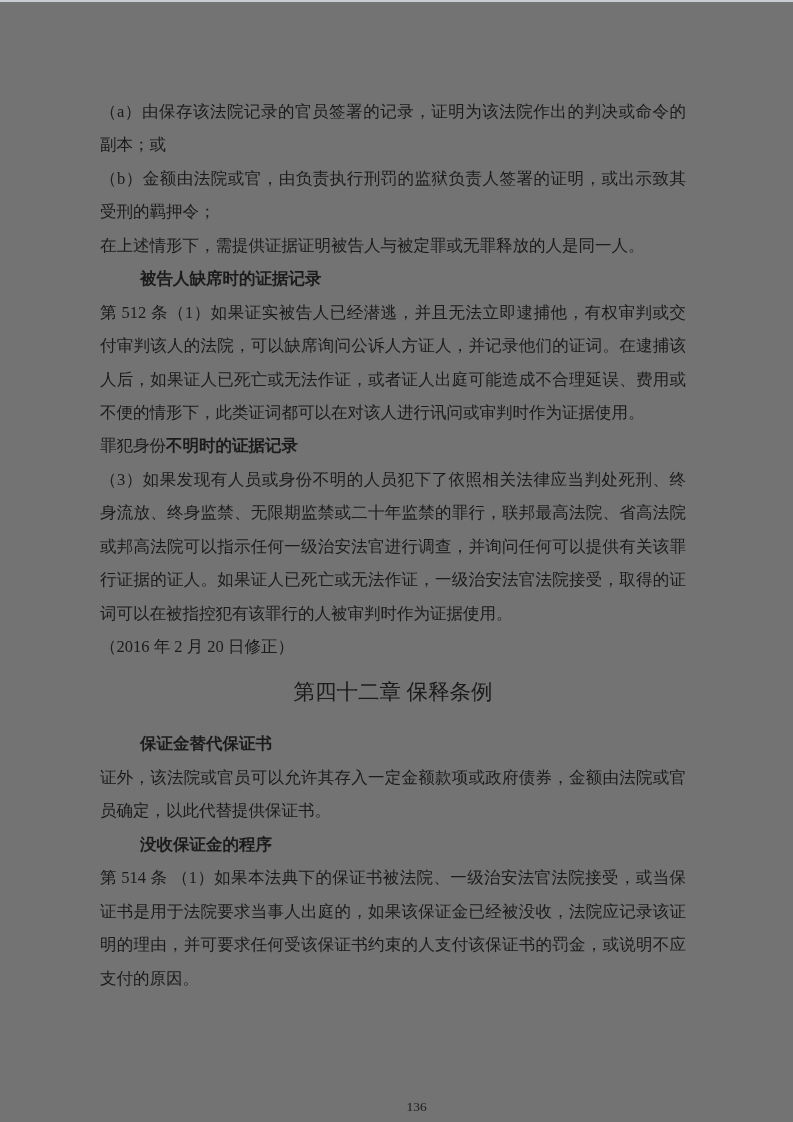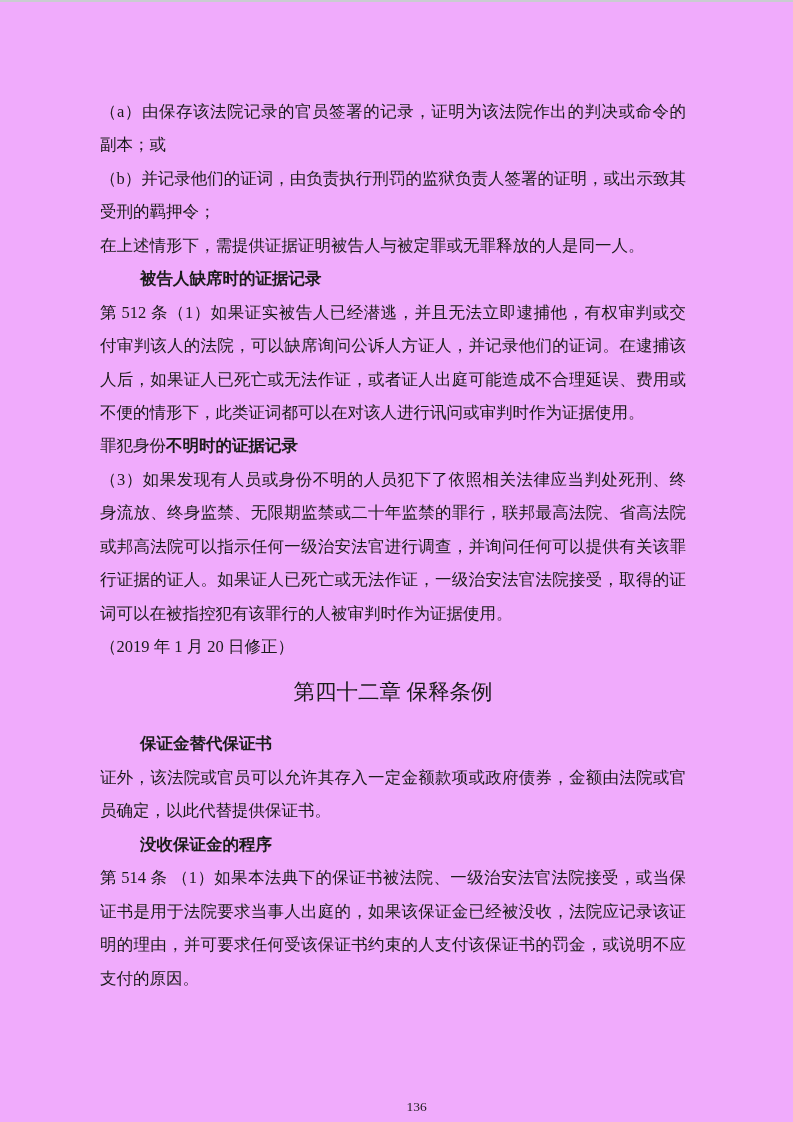--- a/index.html
+++ b/index.html
@@ -3,21 +3,21 @@
 <meta charset="utf-8">
 <style>
   html,body { margin:0; padding:0; }
   body {
     width:793px; height:1122px; overflow:hidden;
     background:#ffffff;
     font-family:"Liberation Serif","DejaVu Serif",serif;
     color:#1b1b1b;
     -webkit-font-smoothing:antialiased;
   }
-  .page { position:relative; width:793px; height:1122px; background:#f0abfc; }
+  .page { position:relative; width:793px; height:1122px; background:#737373; }
   .top-edge {
     position:absolute; top:0; left:0; right:0; height:2px;
     background:#c9ccd0;
   }
   .column {
     position:absolute; left:100px; top:95px; width:586px;
     font-size:16.5px;
   }
   .block { margin:0; }
   .line {
@@ -46,21 +46,21 @@
 <body>
 
 <div class="page">
   <div class="top-edge"></div>
   <div class="column">
       <div class="block body">
         <div class="line fill">（a）由保存该法院记录的官员签署的记录，证明为该法院作出的判决或命令的</div>
         <div class="line end">副本；或</div>
       </div>
       <div class="block body">
-        <div class="line fill">（b）并记录他们的证词，由负责执行刑罚的监狱负责人签署的证明，或出示致其</div>
+        <div class="line fill">（b）金额由法院或官，由负责执行刑罚的监狱负责人签署的证明，或出示致其</div>
         <div class="line end">受刑的羁押令；</div>
       </div>
       <div class="block body">
         <div class="line end">在上述情形下，需提供证据证明被告人与被定罪或无罪释放的人是同一人。</div>
       </div>
       <div class="block heading-indent">
         <div class="line end">被告人缺席时的证据记录</div>
       </div>
       <div class="block body">
         <div class="line fill">第 512 条（1）如果证实被告人已经潜逃，并且无法立即逮捕他，有权审判或交</div>
@@ -72,21 +72,21 @@
         <div class="line end"><span>罪犯身份</span><span class="bold-part">不明时的证据记录</span></div>
       </div>
       <div class="block body">
         <div class="line fill">（3）如果发现有人员或身份不明的人员犯下了依照相关法律应当判处死刑、终</div>
         <div class="line fill">身流放、终身监禁、无限期监禁或二十年监禁的罪行，联邦最高法院、省高法院</div>
         <div class="line fill">或邦高法院可以指示任何一级治安法官进行调查，并询问任何可以提供有关该罪</div>
         <div class="line fill">行证据的证人。如果证人已死亡或无法作证，一级治安法官法院接受，取得的证</div>
         <div class="line end">词可以在被指控犯有该罪行的人被审判时作为证据使用。</div>
       </div>
       <div class="block body">
-        <div class="line end">（2019 年 1 月 20 日修正）</div>
+        <div class="line end">（2016 年 2 月 20 日修正）</div>
       </div>
       <div class="block chapter">
         <div class="line end">第四十二章 保释条例</div>
       </div>
       <div class="block heading-indent">
         <div class="line end">保证金替代保证书</div>
       </div>
       <div class="block body">
         <div class="line fill">证外，该法院或官员可以允许其存入一定金额款项或政府债券，金额由法院或官</div>
         <div class="line end">员确定，以此代替提供保证书。</div>

